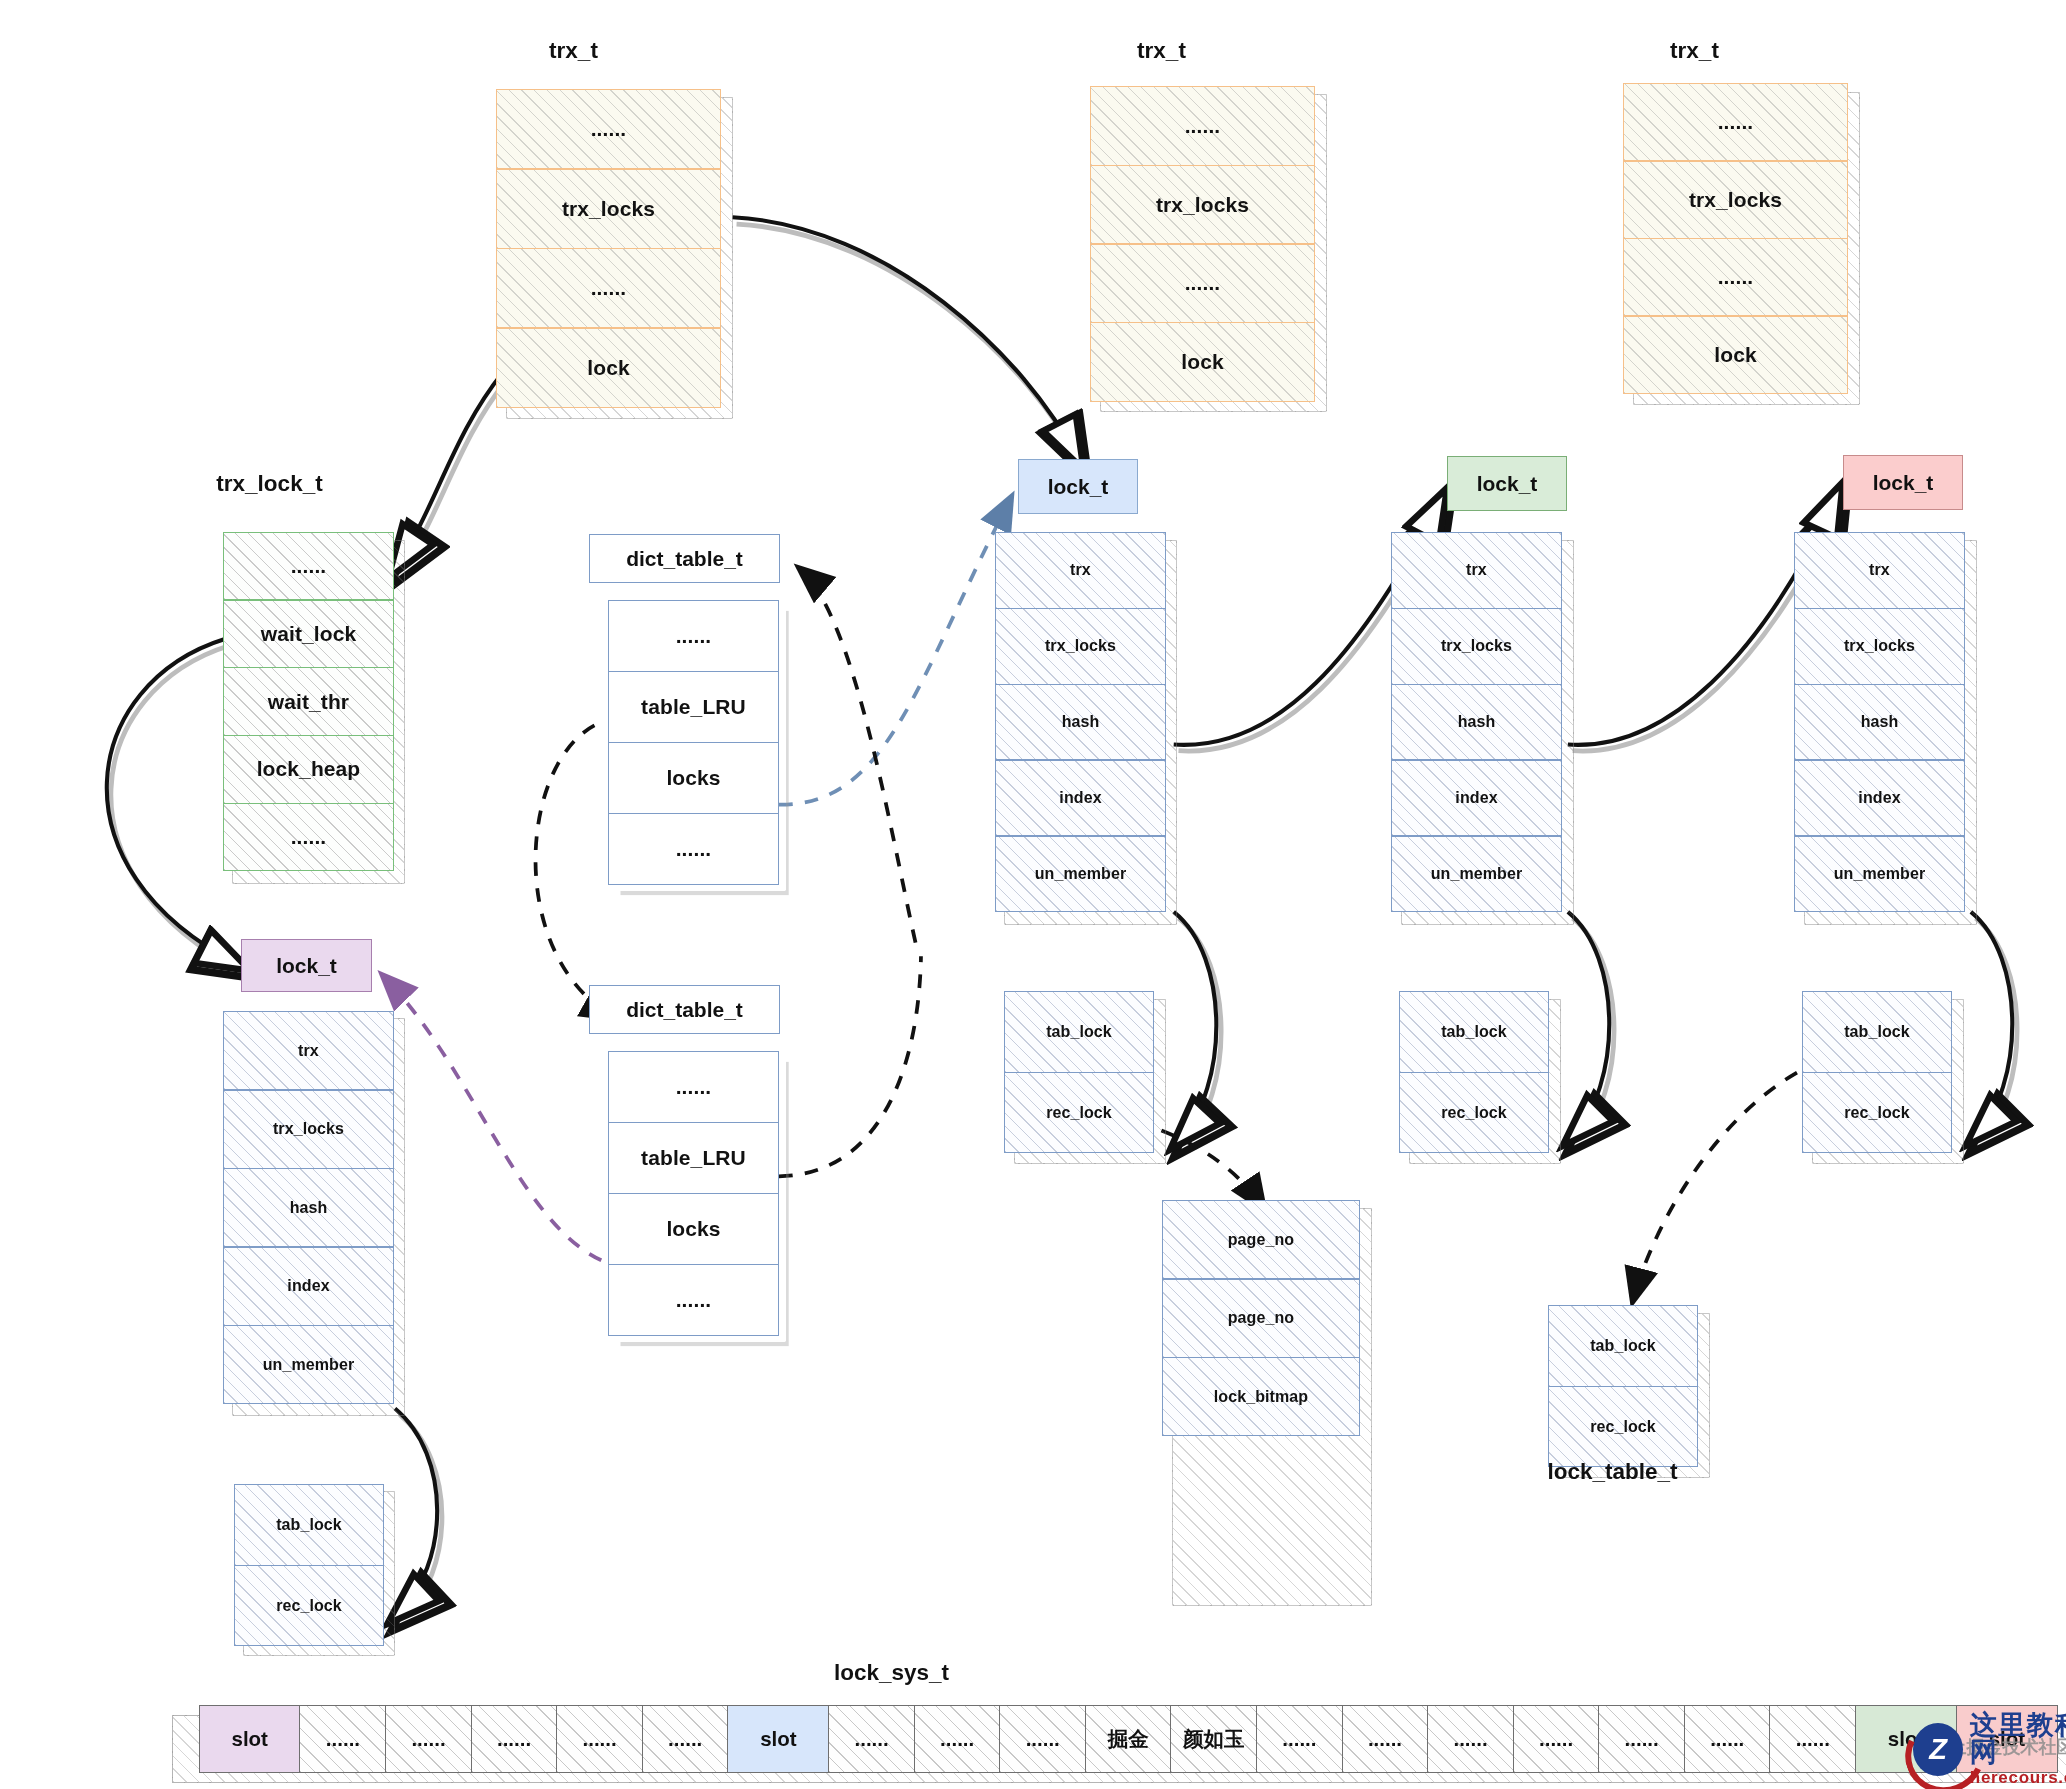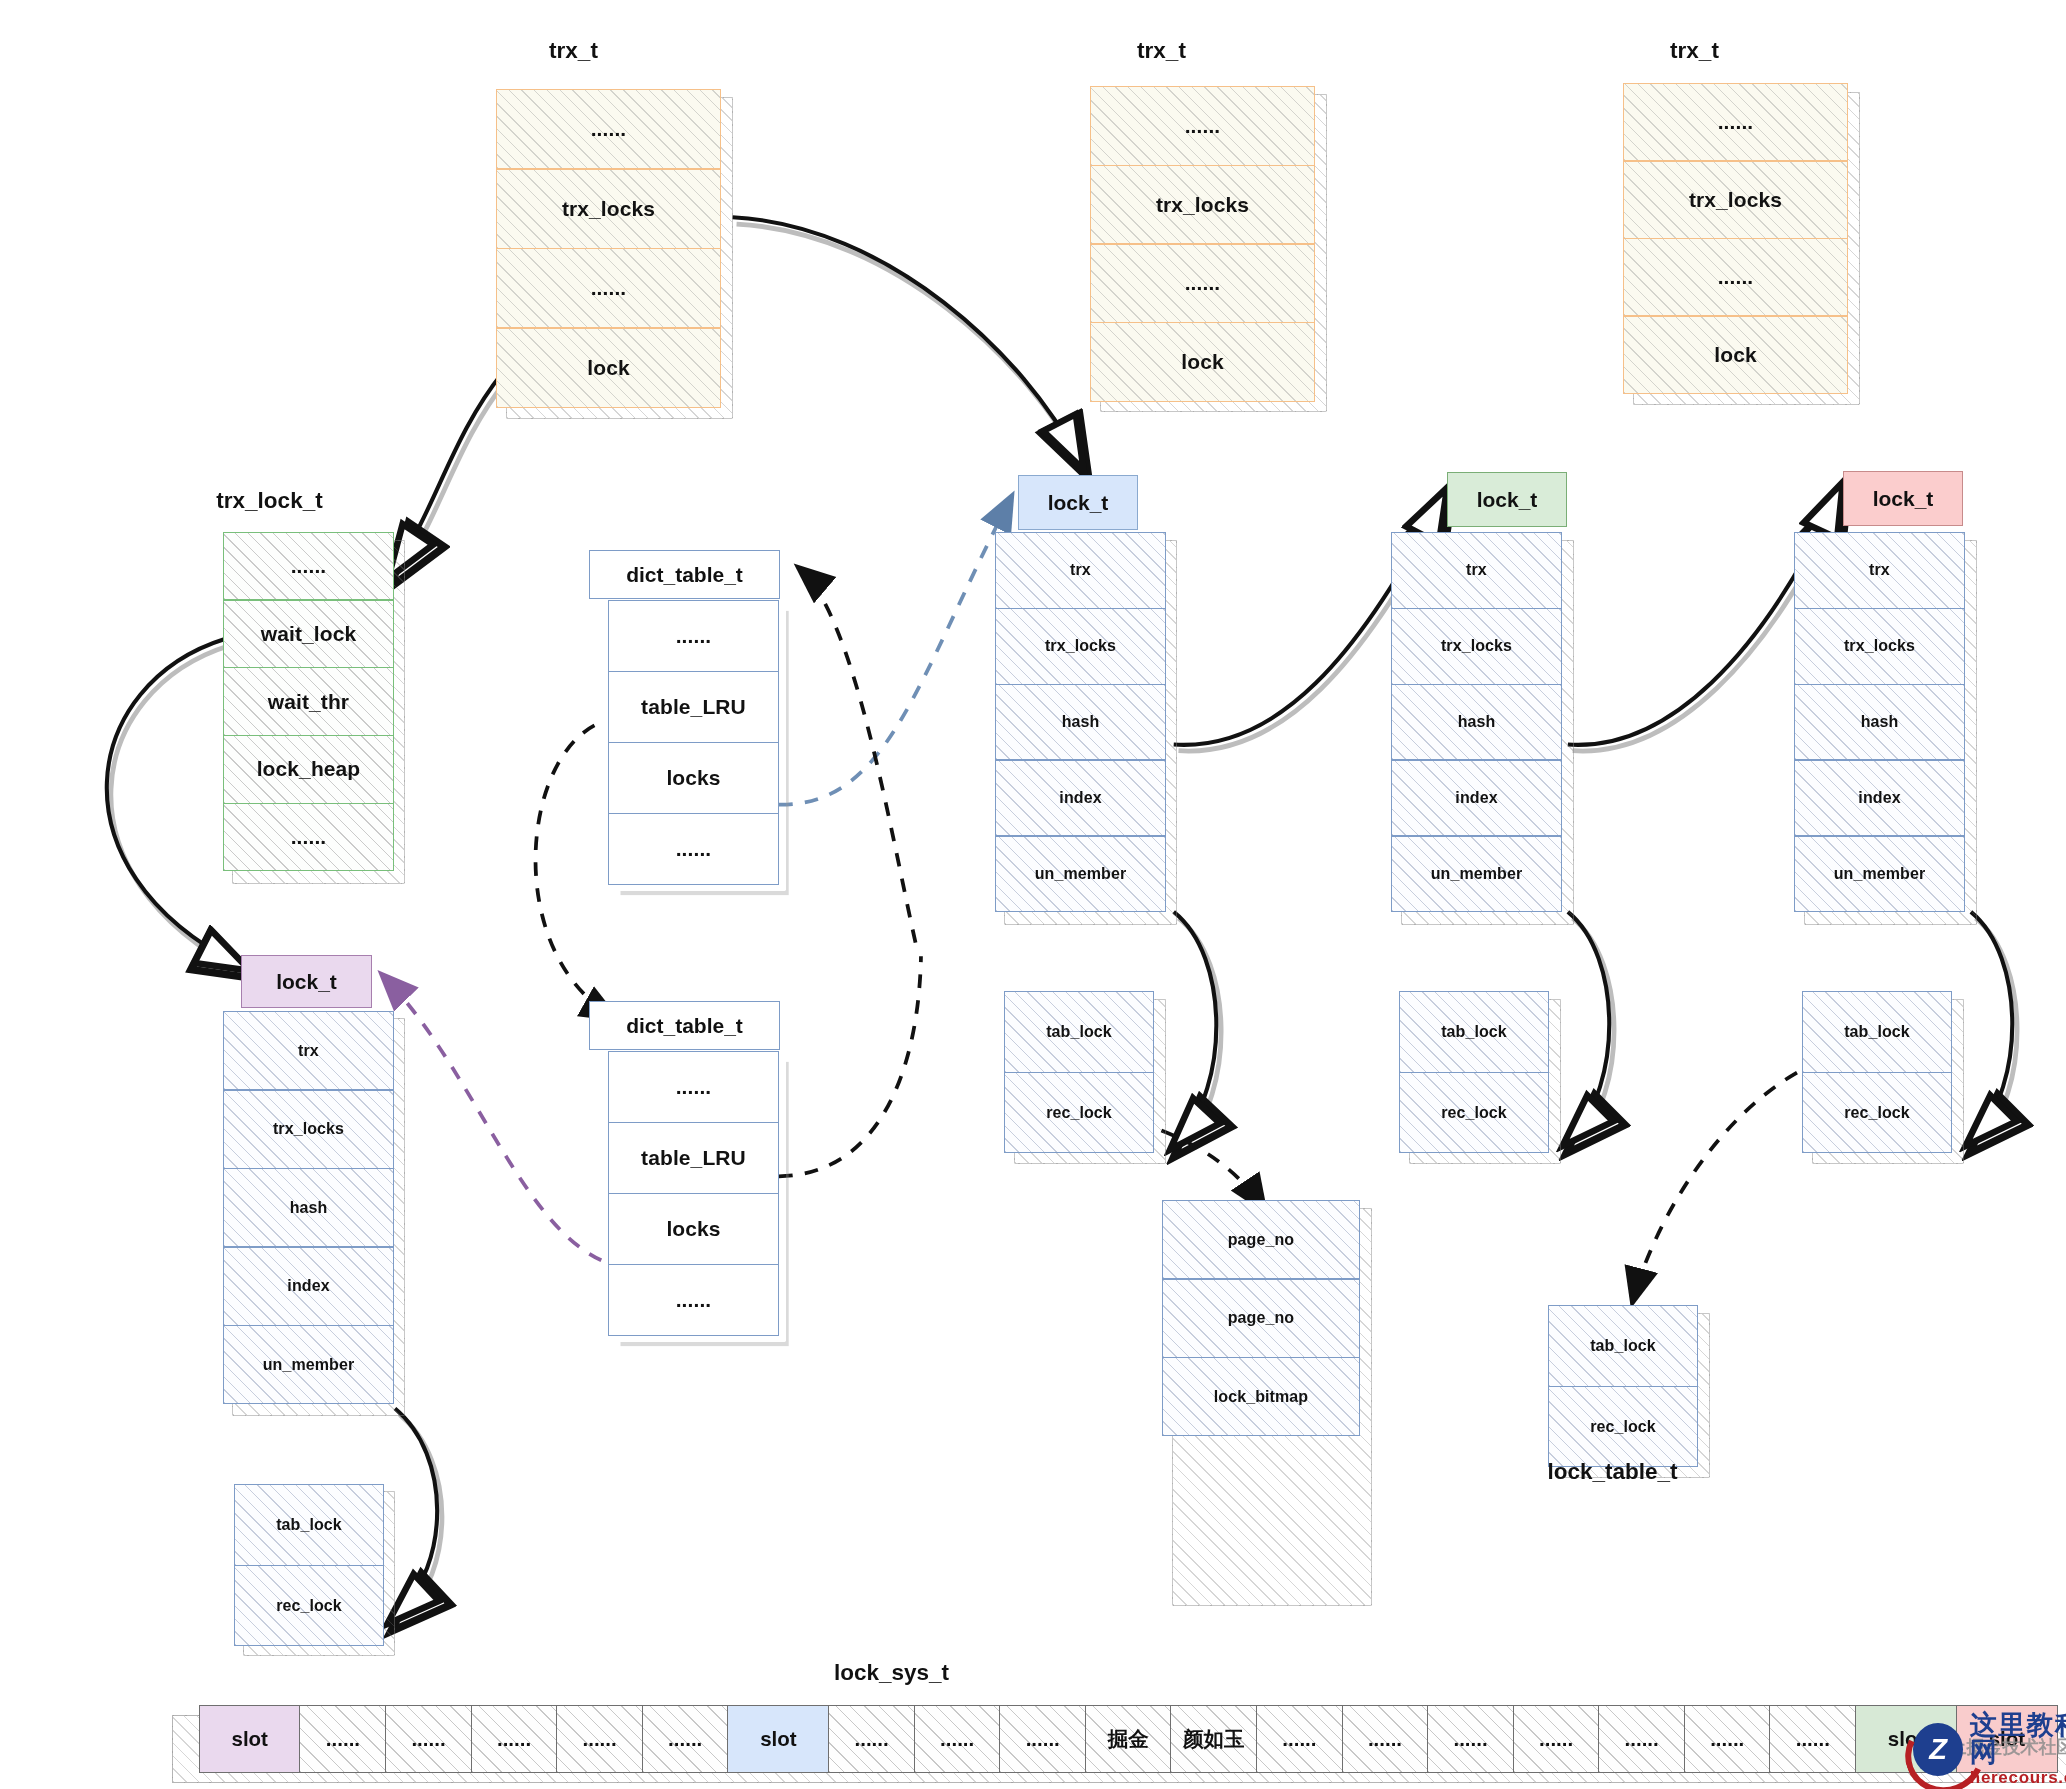--- a/index.html
+++ b/index.html
@@ -73,21 +73,20 @@
     font-size:21px;
   }
 
   
   .chip{
     position:absolute;
     box-sizing:border-box;
     display:flex;align-items:center;justify-content:center;
     font-weight:bold;font-size:21px;color:#111;
     z-index:12;
-    margin-top:16px;
   }
   .chip.blue  {background:#d7e6fb;border:1.7px solid #8aa9cf;}
   .chip.green {background:#d9ecd8;border:1.7px solid #7aae76;}
   .chip.red   {background:#fbcdcd;border:1.7px solid #c78b8b;}
   .chip.purple{background:#ead9ee;border:1.7px solid #a77fae;}
   .chip.white {background:#ffffff;border:1.7px solid #7e9cc7;}
 
   
   .caption{
     position:absolute;
@@ -221,21 +220,21 @@
        lock_rec struct --&gt;
       <path d="M1700,1655 C1790,1690 1830,1740 1850,1770" stroke="#111" marker-end="url(#solidhead)"></path>
        lock_table_t box --&gt;
       <path d="M2700,1540 C2530,1590 2420,1790 2390,1905" stroke="#111" marker-end="url(#solidhead)"></path>
     </g>
   </svg>
 
   <div class="caption" style="left:519px;top:38px;width:109px;">trx_t</div>
   <div class="caption" style="left:1107px;top:38px;width:109px;">trx_t</div>
   <div class="caption" style="left:1640px;top:38px;width:109px;">trx_t</div>
-  <div class="caption" style="left:157px;top:488px;width:225px;">trx_lock_t</div>
+  <div class="caption" style="left:157px;top:471px;width:225px;">trx_lock_t</div>
   <div class="caption" style="left:1493px;top:1459px;width:239px;">lock_table_t</div>
   <div class="caption" style="left:755px;top:1660px;width:273px;">lock_sys_t</div>
 
   <div class="sketchshadow" style="left:506px;top:97px;width:225px;height:320px;"></div>
   <div class="struct trx" style="left:496px;top:89px;width:225px;height:321px;">
     <div class="cell" style="height:25%">......</div>
     <div class="cell" style="height:25%">trx_locks</div>
     <div class="cell" style="height:25%">......</div>
     <div class="cell" style="height:25%">lock</div>
   </div>

